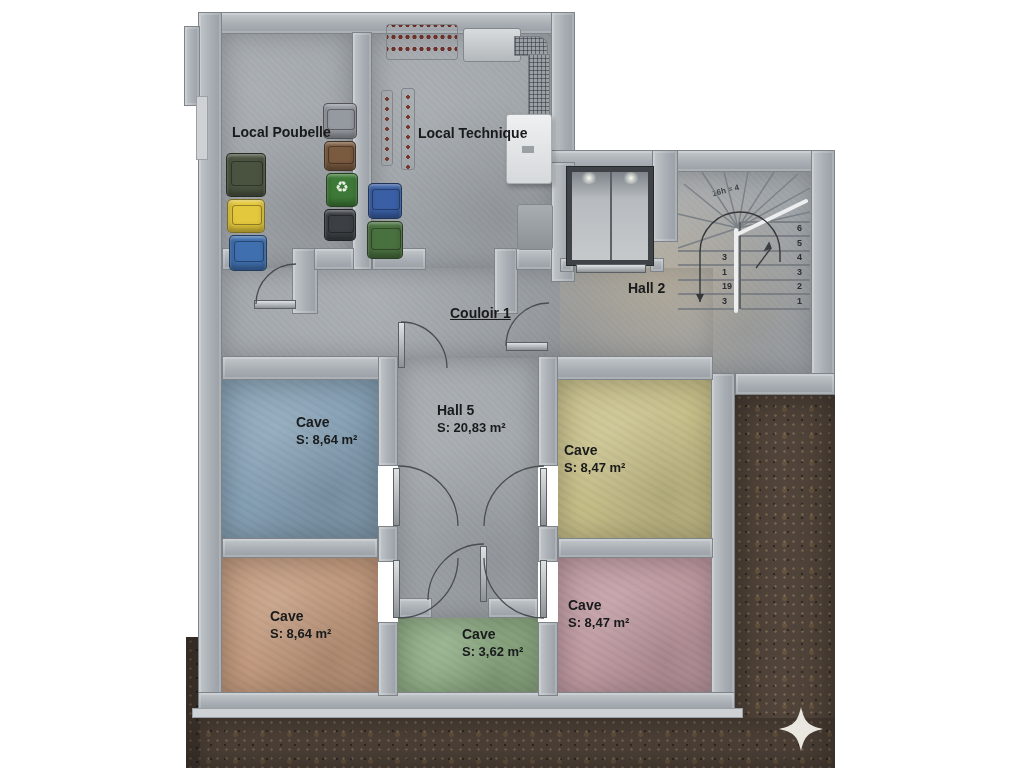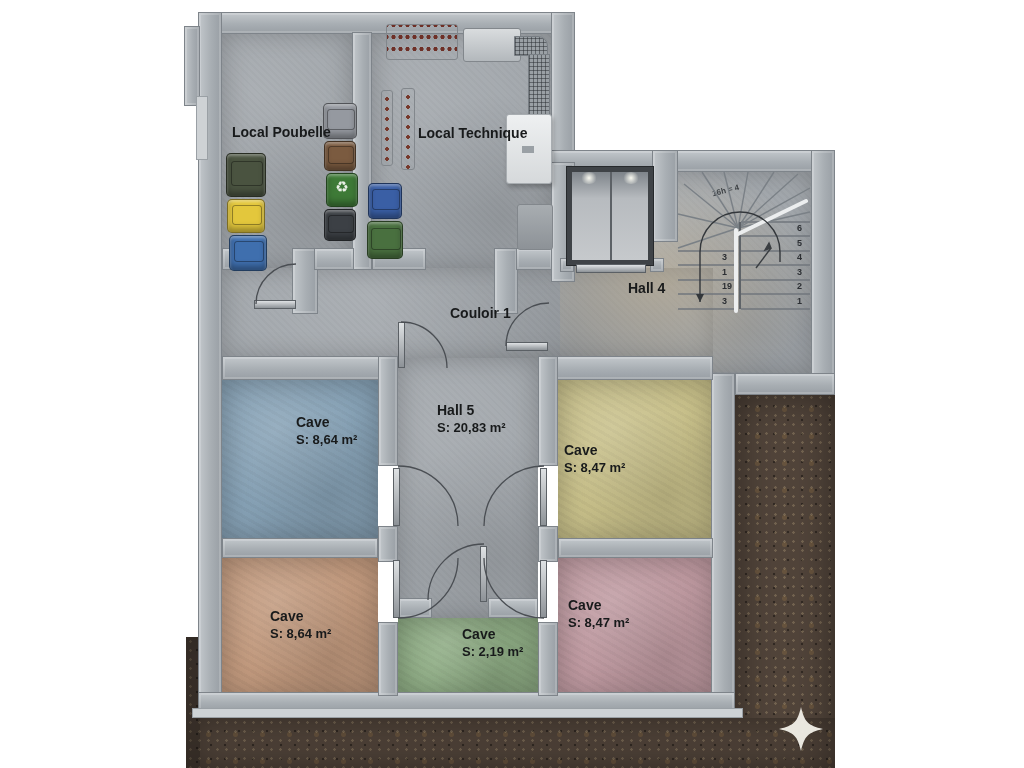--- a/index.html
+++ b/index.html
@@ -252,41 +252,41 @@
       <path d="M398,618 A60,60 0 0 0 458,558"></path>
       <path d="M544,618 A60,60 0 0 1 484,558"></path>
       <path d="M484,544 A56,56 0 0 0 428,600"></path>
     </g>
 
     <path fill="#f2f0e9" opacity="0.95" d="M801,707 C804.5,722 808,725.5 823,729 C808,732.5 804.5,736 801,751 C797.5,736 794,732.5 779,729 C794,725.5 797.5,722 801,707 Z"></path>
   </svg>
 
   <div class="abs label big" style="left:232px;top:124px;"><span>Local Poubelle</span></div>
   <div class="abs label big" style="left:418px;top:77px;margin-top:48px;"><span>Local Technique</span></div>
-  <div class="abs label big" style="left:450px;top:305px;"><span>Couloir 1</span></div>
-  <div class="abs label big" style="left:628px;top:280px;"><span>Hall 4</span></div>
+  <div class="abs label big" style="left:450px;top:305px;text-decoration:underline;"><span>Couloir 1</span></div>
+  <div class="abs label big" style="left:628px;top:280px;"><span>Hall 2</span></div>
 
   <div class="abs label" style="left:437px;top:402px;">
     <span class="rname">Hall 5</span>
       <span class="rarea">S: 20,83 m²</span>
     </div>
   <div class="abs label" style="left:296px;top:414px;">
     <span class="rname">Cave</span>
       <span class="rarea">S: 8,64 m²</span>
     </div>
   <div class="abs label" style="left:564px;top:442px;">
     <span class="rname">Cave</span>
       <span class="rarea">S: 8,47 m²</span>
     </div>
   <div class="abs label" style="left:270px;top:608px;">
     <span class="rname">Cave</span>
       <span class="rarea">S: 8,64 m²</span>
     </div>
   <div class="abs label" style="left:462px;top:626px;">
     <span class="rname">Cave</span>
-      <span class="rarea">S: 2,19 m²</span>
+      <span class="rarea">S: 3,62 m²</span>
     </div>
   <div class="abs label" style="left:568px;top:597px;">
     <span class="rname">Cave</span>
       <span class="rarea">S: 8,47 m²</span>
     </div>
 
 </div>
 
 </body></html>

